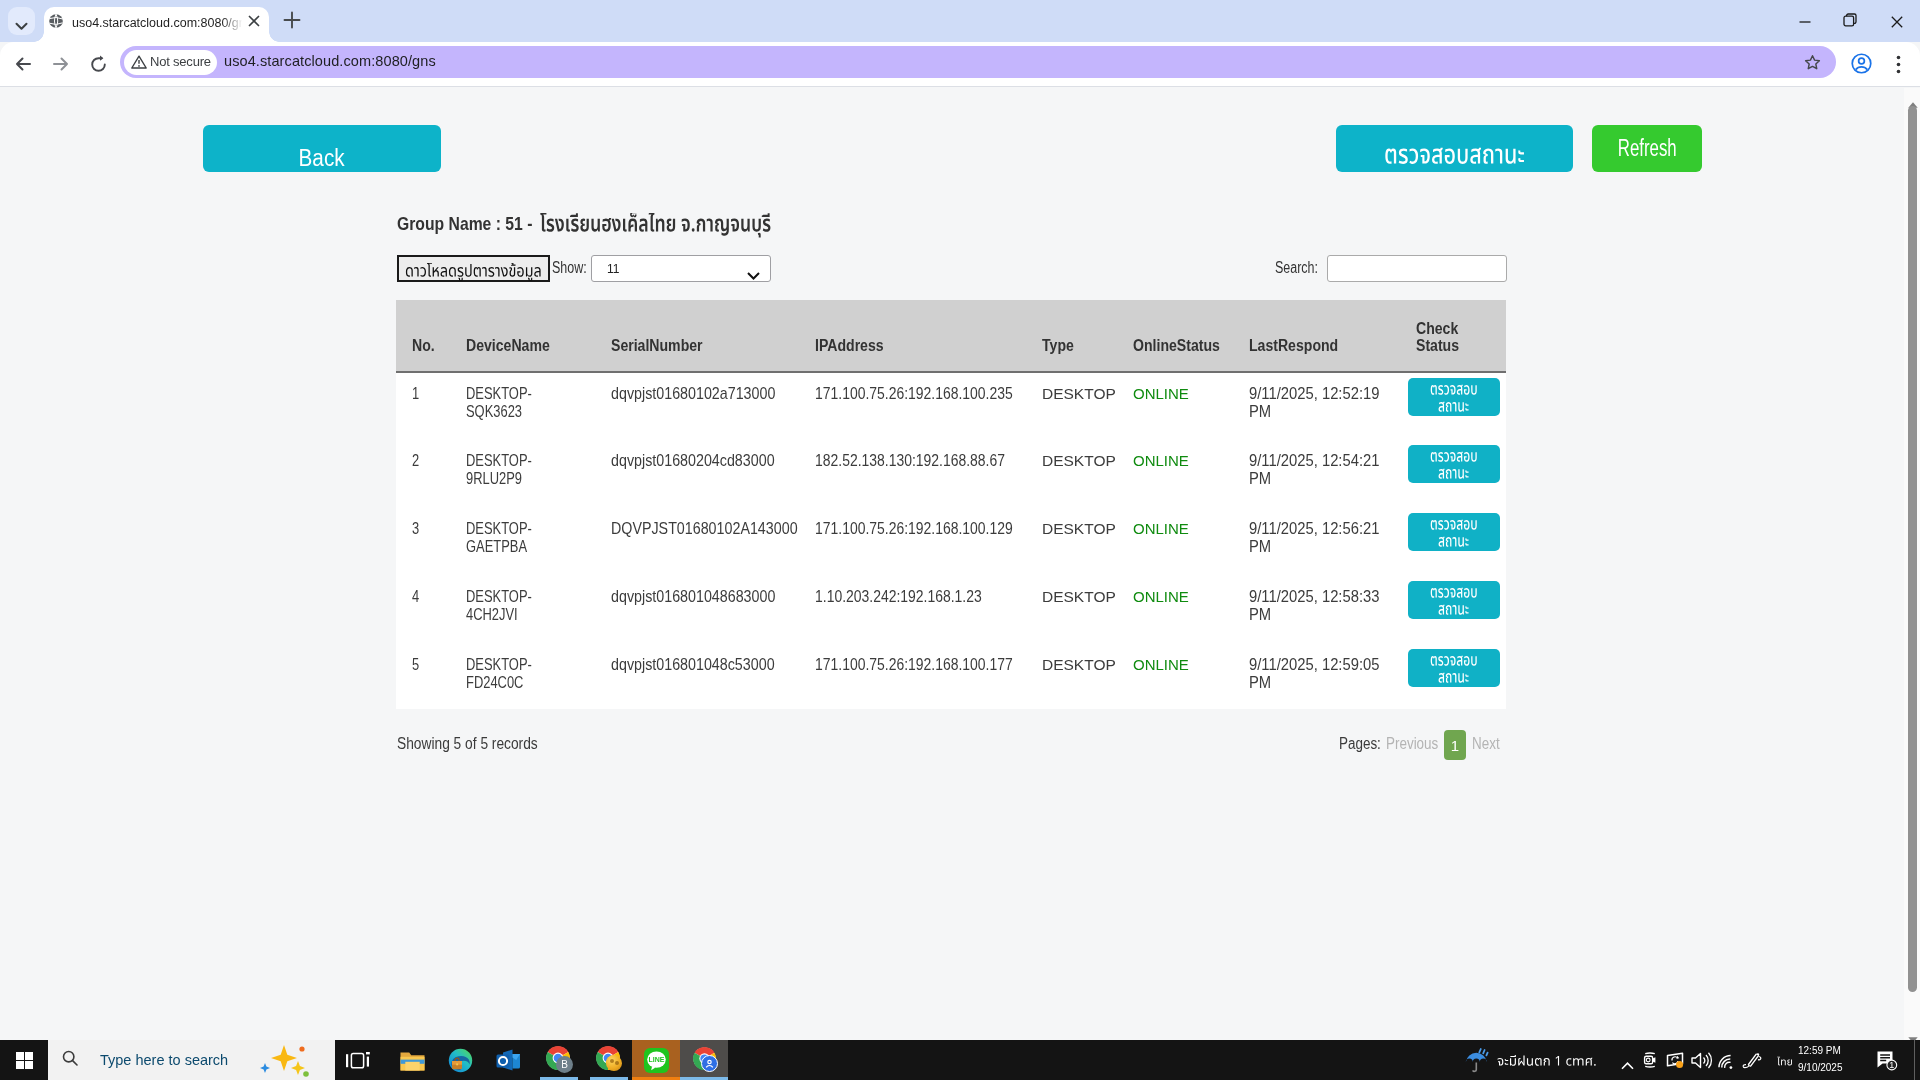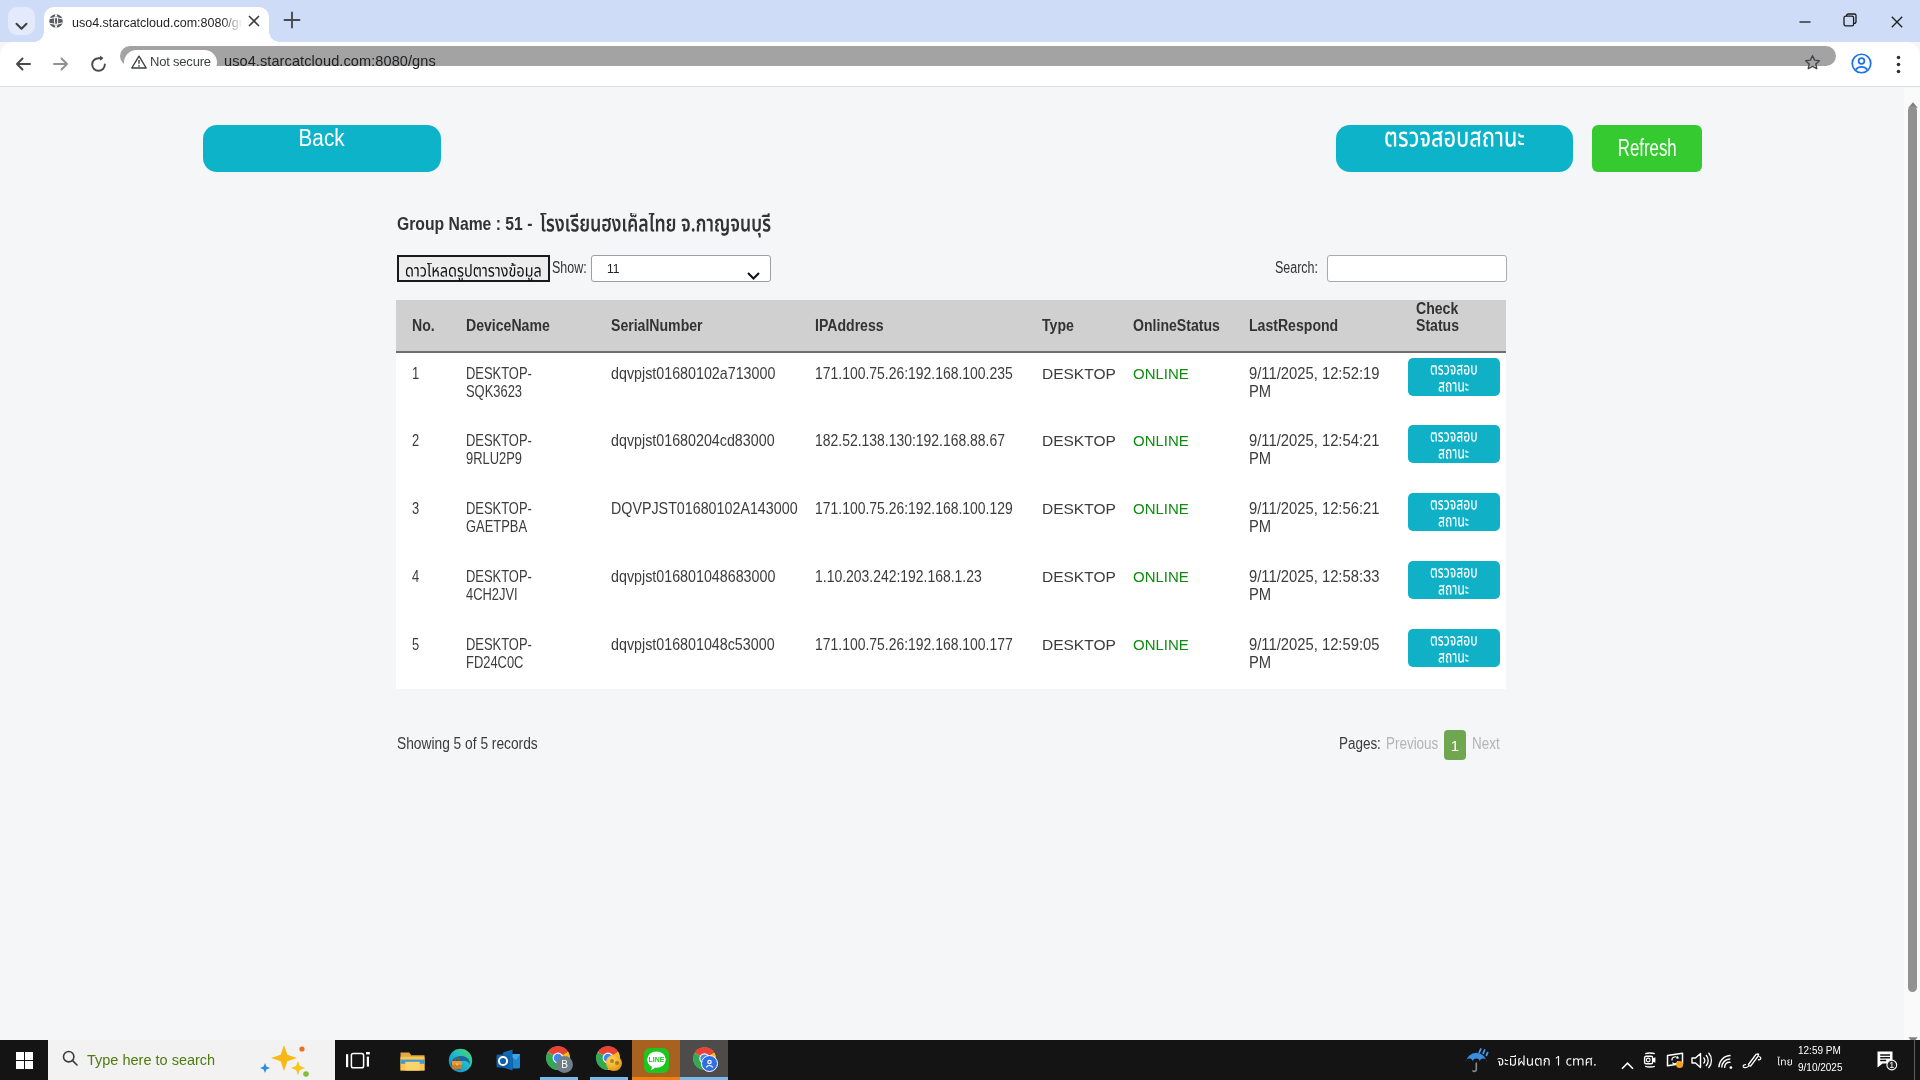--- a/index.html
+++ b/index.html
@@ -6,46 +6,46 @@
 .a{position:absolute}
 
 #tabstrip{position:absolute;left:0;top:0;width:1920px;height:42px;background:#cfdcf7}
 #chevbtn{position:absolute;left:8px;top:7px;width:27px;height:28px;border-radius:9px;background:#e2eafc}
 #tab{position:absolute;left:44px;top:7px;width:225px;height:35px;background:#fff;border-radius:10px 10px 0 0}
 .foot{position:absolute;bottom:0;width:10px;height:10px;background:radial-gradient(circle at 0 0, rgba(0,0,0,0) 9.5px, #fff 10px)}
 #tabtitle{position:absolute;left:28px;top:7px;width:174px;height:18px;line-height:18px;font-size:12.5px;color:#1f1f1f;white-space:nowrap;overflow:hidden}
 #tabfade{position:absolute;left:178px;top:7px;width:24px;height:18px;background:linear-gradient(90deg,rgba(255,255,255,0),#fff 85%)}
 
 #toolbar{position:absolute;left:0;top:42px;width:1920px;height:44px;background:#fff;border-radius:14px 14px 0 0}
-#omni{position:absolute;left:120px;top:4px;width:1716px;height:20px;border-radius:16px;background:#a3a3a3}
+#omni{position:absolute;left:120px;top:4px;width:1716px;height:32px;border-radius:16px;background:#c4b5fd}
 #chip{position:absolute;left:4px;top:3.5px;width:93px;height:25px;border-radius:12.5px;background:#fff}
 #chip span{position:absolute;left:26px;top:4.5px;font-size:13px;color:#3d4043;white-space:nowrap;letter-spacing:-.2px}
 #url{position:absolute;left:104px;top:7px;font-size:14.5px;color:#1e1f21;letter-spacing:.1px}
 
 #pagearea{position:absolute;left:0;top:86px;width:1920px;height:954px;background:#f5f6f7;border-top:1px solid #dcdfe5}
-.cyanbtn{position:absolute;background:#0db3c9;border-radius:14px;display:flex;align-items:flex-start;justify-content:center;color:#fff}
+.cyanbtn{position:absolute;background:#0db3c9;border-radius:6px;display:flex;align-items:flex-end;justify-content:center;color:#fff}
 #backbtn{left:203px;top:38px;width:238px;height:47px}
 #backbtn span{font-size:23px;transform:scaleX(.9)}
 #checkbtn{left:1336px;top:38px;width:237px;height:47px}
 #refreshbtn{position:absolute;left:1592px;top:38px;width:110px;height:47px;background:#35ca2f;border-radius:6px;display:flex;align-items:center;justify-content:center;color:#fff}
 #refreshbtn span{font-size:23px;transform:scaleX(.73)}
 #heading{position:absolute;left:397px;top:126px;height:26px}
 #heading .lat{position:absolute;left:0;top:0;font-size:18.5px;font-weight:bold;color:#333;transform:scaleX(.85);transform-origin:0 0;white-space:nowrap}
 #heading svg{position:absolute;left:143px;top:0.3px}
 #dlbtn{position:absolute;left:397px;top:168px;width:153px;height:27px;background:#ededed;border:2px solid #1a1a1a;display:flex;align-items:flex-start;justify-content:center}
 #dlbtn svg{margin-top:5.6px}
 #showlbl{position:absolute;left:552px;top:172px;font-size:16px;color:#333;transform:scaleX(.78);transform-origin:0 0}
 #select{position:absolute;left:591px;top:168px;width:180px;height:27px;background:#fff;border:1px solid #9f9fa3;border-radius:3px}
 #select .v{position:absolute;left:15px;top:6px;font-size:12px;color:#222}
 #searchlbl{position:absolute;left:1275px;top:172px;font-size:16px;color:#333;transform:scaleX(.78);transform-origin:0 0}
 #searchbox{position:absolute;left:1327px;top:168px;width:180px;height:27px;background:#fff;border:1px solid #aaa;border-radius:3px}
 
 #tbl{position:absolute;left:396px;top:213px;width:1110px}
 table{border-collapse:collapse;width:1110px;table-layout:fixed}
-thead th{background:#d0d0d0;vertical-align:bottom;text-align:left;padding:0 0 16px 16px;height:52px;border-bottom:2px solid #6f6f6f}
+thead th{background:#d0d0d0;vertical-align:bottom;text-align:left;padding:0 0 16px 16px;height:72px;border-bottom:2px solid #6f6f6f}
 .hx{display:inline-block;font-size:16px;font-weight:bold;color:#333;transform:scaleX(.88);transform-origin:0 0;white-space:nowrap;line-height:17px}
 tbody td{background:#fff;vertical-align:top;text-align:left;padding:12px 0 0 16px;height:68px}
 tbody tr:last-child td{height:65px}
 .tx,.ts,.tip,.tlr{display:inline-block;font-size:17px;color:#3c3c3c;transform:scaleX(.76);transform-origin:0 0;white-space:nowrap;line-height:18px}
 .ts{transform:scaleX(.84)}
 .tip{transform:scaleX(.82)}
 .tlr{transform:scaleX(.87)}
 .ty{display:inline-block;font-size:15.5px;color:#3c3c3c}
 .on{display:inline-block;font-size:15px;font-weight:normal;color:#0f8b0f}
 td.btncell{padding-top:5px;padding-left:16px}
@@ -53,21 +53,21 @@
 #showing{position:absolute;left:397px;top:648px;font-size:16px;color:#3b3b3b;transform:scaleX(.86);transform-origin:0 0}
 #pager{position:absolute;left:0;top:643px;width:1920px;height:30px;font-size:16px}
 #pager span{position:absolute;display:inline-block;transform:scaleX(.84);transform-origin:0 0;top:5px}
 #pgbox{position:absolute;left:1444px;top:0;width:22px;height:30px;background:#70a64f;border-radius:4px;color:#fff;display:flex;align-items:center;justify-content:center;font-size:15px}
 
 #sbtrack{position:absolute;left:1904px;top:1px;width:16px;height:953px;background:#fafafa}
 #sbthumb{position:absolute;left:3.5px;top:18px;width:9px;height:886px;border-radius:5px;background:#919191}
 
 #taskbar{position:absolute;left:0;top:1040px;width:1920px;height:40px;background:#141414}
 #tsearch{position:absolute;left:48px;top:0;width:287px;height:40px;background:#f2f2f2;display:flex;align-items:center}
-#tsearch>span{font-size:14.5px;color:#4d7c0f;margin-left:9px}
+#tsearch>span{font-size:14.5px;color:#0c4a6e;margin-left:22px}
 .cell{position:absolute;top:0;height:40px;width:48px;display:flex;align-items:center;justify-content:center}
 .ul{position:absolute;top:37.2px;height:2.8px;background:#7cb9e8}
 .clock{position:absolute;width:70px;text-align:left;color:#fff;font-size:10px}
 </style></head>
 <body>
 <div id="root">
 <svg width="0" height="0" style="position:absolute">
       <defs>
 <path id="r1" d="M3.33 0.17Q2.3 0.17 1.73 -0.47Q1.17 -1.12 0.94 -2.24Q0.72 -3.37 0.72 -4.82Q0.72 -6.49 0.95 -7.51Q1.17 -8.54 1.61 -9.01Q2.06 -9.49 2.7 -9.49Q3.12 -9.49 3.43 -9.27Q3.73 -9.06 3.87 -8.55H3.92Q4.05 -9.08 4.39 -9.28Q4.72 -9.49 5.15 -9.49Q5.95 -9.49 6.38 -8.89Q6.8 -8.29 6.8 -7.08V0H5.51V-6.93Q5.51 -7.55 5.33 -7.77Q5.15 -8 4.87 -8Q4.55 -8 4.41 -7.77Q4.26 -7.55 4.22 -7.04H3.53Q3.49 -7.6 3.3 -7.8Q3.12 -8 2.89 -8Q2.46 -8 2.24 -7.26Q2.02 -6.52 2.02 -4.81Q2.02 -3.7 2.14 -2.91Q2.26 -2.13 2.58 -1.71Q2.9 -1.29 3.51 -1.29Q3.72 -1.29 3.87 -1.32Q4.01 -1.35 4.14 -1.4L4.27 -0.05Q4.09 0.07 3.84 0.12Q3.59 0.17 3.33 0.17Z M10.66 0.19Q9.94 0.19 9.3 -0.02Q8.66 -0.22 8.2 -0.53L8.57 -1.99Q8.82 -1.84 9.15 -1.67Q9.48 -1.51 9.86 -1.4Q10.25 -1.29 10.65 -1.29Q11.24 -1.29 11.62 -1.59Q11.99 -1.89 11.99 -2.46Q11.99 -2.83 11.83 -3.09Q11.68 -3.34 11.36 -3.56Q11.05 -3.78 10.57 -4Q9.85 -4.33 9.34 -4.71Q8.84 -5.09 8.57 -5.63Q8.31 -6.17 8.31 -6.97Q8.31 -7.75 8.6 -8.32Q8.89 -8.88 9.48 -9.19Q10.06 -9.5 10.93 -9.5Q11.54 -9.5 12.06 -9.35Q12.59 -9.21 12.88 -8.96V-7.47Q12.67 -7.6 12.36 -7.74Q12.04 -7.87 11.68 -7.96Q11.31 -8.05 10.93 -8.05Q10.22 -8.05 9.91 -7.75Q9.6 -7.45 9.6 -7.04Q9.6 -6.69 9.76 -6.46Q9.92 -6.22 10.27 -6.01Q10.63 -5.79 11.22 -5.51Q11.81 -5.22 12.28 -4.86Q12.75 -4.5 13.01 -3.96Q13.28 -3.42 13.28 -2.6Q13.28 -1.87 13.03 -1.24Q12.78 -0.6 12.21 -0.21Q11.63 0.19 10.66 0.19Z M16.13 0.19Q15.62 0.19 15.15 0.03Q14.67 -0.12 14.19 -0.49L14.57 -1.85Q14.83 -1.63 15.18 -1.47Q15.53 -1.3 15.95 -1.3Q16.78 -1.3 17.25 -2.17Q17.72 -3.04 17.72 -4.7Q17.72 -6.31 17.24 -7.16Q16.76 -8.01 15.77 -8.01Q15.38 -8.01 14.97 -7.88Q14.57 -7.75 14.27 -7.51V-9.03Q14.63 -9.28 15.06 -9.39Q15.49 -9.5 15.95 -9.5Q17.04 -9.5 17.72 -8.91Q18.41 -8.31 18.72 -7.24Q19.04 -6.16 19.04 -4.7Q19.04 -2.4 18.3 -1.11Q17.57 0.19 16.13 0.19Z M21.41 0V-4.08H20.56V-5.38H22.61V-1.43H22.75Q23.25 -1.43 23.59 -1.76Q23.92 -2.09 24.1 -2.81Q24.27 -3.53 24.27 -4.69Q24.27 -5.88 24.06 -6.62Q23.86 -7.35 23.43 -7.69Q23 -8.02 22.29 -8.02Q21.71 -8.02 21.19 -7.79Q20.67 -7.57 20.21 -7.16V-8.78Q20.58 -9.08 21.18 -9.29Q21.77 -9.5 22.49 -9.5Q23.61 -9.5 24.29 -8.94Q24.97 -8.39 25.27 -7.32Q25.58 -6.25 25.58 -4.69Q25.58 -3.2 25.29 -2.15Q24.99 -1.1 24.33 -0.55Q23.68 0 22.57 0Z M31.05 0V-6.16Q31.05 -7.18 30.7 -7.61Q30.36 -8.05 29.58 -8.05Q28.97 -8.05 28.4 -7.81Q27.84 -7.57 27.36 -7.18V-8.79Q27.71 -9.04 28.32 -9.27Q28.93 -9.5 29.71 -9.5Q30.35 -9.5 30.82 -9.29Q31.29 -9.08 31.51 -8.51Q31.96 -8.25 32.14 -7.66Q32.32 -7.06 32.32 -6.19V0ZM29 0.17Q27.94 0.17 27.38 -0.52Q26.82 -1.21 26.82 -2.49Q26.82 -3.89 27.54 -4.67Q28.26 -5.45 29.86 -5.6L31.28 -5.73V-4.3L30.02 -4.16Q28.94 -4.05 28.53 -3.66Q28.12 -3.27 28.12 -2.54Q28.12 -1.85 28.43 -1.53Q28.74 -1.2 29.28 -1.2Q29.47 -1.2 29.63 -1.24Q29.8 -1.28 29.94 -1.35L30.11 -0.07Q29.88 0.05 29.59 0.11Q29.31 0.17 29 0.17ZM31.47 -7.85 30.75 -8.76Q31.1 -8.86 31.37 -9.15Q31.63 -9.43 31.64 -9.93H32.85Q32.85 -9.4 32.68 -8.98Q32.51 -8.55 32.2 -8.27Q31.89 -7.98 31.47 -7.85Z M36.64 0.19Q35.29 0.19 34.62 -0.79Q33.96 -1.77 33.96 -3.8Q33.96 -4.14 33.98 -4.57Q33.99 -4.99 34.02 -5.38H36.66V-4.06H35.24V-3.75Q35.24 -2.8 35.39 -2.24Q35.55 -1.69 35.86 -1.46Q36.16 -1.23 36.62 -1.23Q37.13 -1.23 37.49 -1.51Q37.85 -1.79 38.05 -2.51Q38.25 -3.23 38.25 -4.55Q38.25 -5.74 38.07 -6.5Q37.88 -7.26 37.46 -7.64Q37.04 -8.01 36.31 -8.01Q35.93 -8.01 35.56 -7.91Q35.2 -7.82 34.86 -7.64Q34.52 -7.46 34.21 -7.21V-8.83Q34.46 -9.03 34.82 -9.17Q35.18 -9.32 35.62 -9.41Q36.05 -9.5 36.51 -9.5Q37.6 -9.5 38.28 -8.9Q38.95 -8.29 39.26 -7.2Q39.57 -6.1 39.57 -4.6Q39.57 -3.08 39.28 -2.01Q38.99 -0.94 38.35 -0.38Q37.71 0.19 36.64 0.19Z M43.97 0.19Q42.5 0.19 41.86 -0.77Q41.22 -1.72 41.22 -3.49V-9.32H42.51V-3.44Q42.51 -2.37 42.86 -1.84Q43.22 -1.3 43.97 -1.3Q44.72 -1.3 45.08 -1.84Q45.44 -2.37 45.44 -3.44V-9.32H46.74V-3.49Q46.74 -1.72 46.09 -0.77Q45.44 0.19 43.97 0.19Z" fill="#fff"></path>
 <path id="r2" d="M4.78 0V-6.16Q4.78 -7.18 4.44 -7.61Q4.09 -8.05 3.31 -8.05Q2.7 -8.05 2.14 -7.81Q1.58 -7.57 1.1 -7.18V-8.79Q1.45 -9.04 2.06 -9.27Q2.67 -9.5 3.44 -9.5Q4.08 -9.5 4.55 -9.29Q5.02 -9.08 5.24 -8.51Q5.69 -8.25 5.87 -7.66Q6.05 -7.06 6.05 -6.19V0ZM2.73 0.17Q1.68 0.17 1.12 -0.52Q0.56 -1.21 0.56 -2.49Q0.56 -3.89 1.28 -4.67Q1.99 -5.45 3.59 -5.6L5.02 -5.73V-4.3L3.76 -4.16Q2.67 -4.05 2.26 -3.66Q1.85 -3.27 1.85 -2.54Q1.85 -1.85 2.16 -1.53Q2.48 -1.2 3.02 -1.2Q3.21 -1.2 3.37 -1.24Q3.53 -1.28 3.68 -1.35L3.84 -0.07Q3.61 0.05 3.33 0.11Q3.05 0.17 2.73 0.17ZM5.21 -7.85 4.49 -8.76Q4.84 -8.86 5.1 -9.15Q5.37 -9.43 5.37 -9.93H6.58Q6.58 -9.4 6.41 -8.98Q6.24 -8.55 5.93 -8.27Q5.62 -7.98 5.21 -7.85Z M9.4 0.17Q9.01 0.17 8.68 -0.01Q8.35 -0.19 8.15 -0.6Q7.96 -1.02 7.96 -1.73V-3.2Q7.96 -4.24 8.28 -4.72Q8.6 -5.21 9.12 -5.41L9.14 -5.47L7.77 -6.17V-6.69Q7.77 -7.43 8.1 -8.07Q8.44 -8.72 9.07 -9.11Q9.7 -9.5 10.59 -9.5Q11.39 -9.5 12.03 -9.15Q12.67 -8.8 13.05 -8.07Q13.42 -7.34 13.42 -6.18V0H12.13V-6.02Q12.13 -7.08 11.69 -7.55Q11.24 -8.01 10.57 -8.01Q9.88 -8.01 9.49 -7.61Q9.1 -7.21 9.09 -6.6L10.37 -5.75L10.27 -4.85Q9.82 -4.84 9.53 -4.55Q9.24 -4.27 9.24 -3.43V-1.93Q9.24 -1.56 9.36 -1.39Q9.47 -1.22 9.74 -1.22Q9.85 -1.22 9.97 -1.25Q10.08 -1.27 10.18 -1.32L10.34 -0.11Q10.11 0.05 9.87 0.11Q9.64 0.17 9.4 0.17Z M17.14 0V-6.48Q17.14 -7.28 16.88 -7.65Q16.62 -8.02 16.01 -8.02Q15.58 -8.02 15.22 -7.86Q14.85 -7.7 14.52 -7.43V-8.99Q14.77 -9.16 15.23 -9.33Q15.68 -9.5 16.31 -9.5Q16.95 -9.5 17.42 -9.24Q17.9 -8.98 18.16 -8.38Q18.43 -7.78 18.43 -6.77V0Z M22.58 0.17Q21.87 0.17 21.36 -0.19Q20.85 -0.56 20.58 -1.3Q20.31 -2.04 20.31 -3.18V-9.32H21.6V-3.37Q21.6 -2.37 21.94 -1.88Q22.28 -1.38 22.92 -1.38Q23.71 -1.38 24.14 -2.12Q24.57 -2.87 24.57 -4.2V-9.32H25.86V0H24.82L24.73 -1.39H24.66Q24.44 -0.71 23.92 -0.27Q23.39 0.17 22.58 0.17Z M28.78 -5.74Q28.27 -5.74 27.95 -5.96Q27.64 -6.18 27.5 -6.53Q27.37 -6.89 27.37 -7.28Q27.37 -7.54 27.42 -7.83Q27.48 -8.11 27.57 -8.34L28.6 -8.12Q28.58 -8.03 28.55 -7.88Q28.52 -7.73 28.52 -7.58Q28.52 -7.36 28.61 -7.22Q28.7 -7.08 28.93 -7.08H30.55V-5.74ZM28.78 -0.98Q28.27 -0.98 27.95 -1.2Q27.64 -1.42 27.5 -1.77Q27.37 -2.13 27.37 -2.52Q27.37 -2.78 27.42 -3.07Q27.48 -3.35 27.57 -3.58L28.6 -3.36Q28.58 -3.27 28.55 -3.12Q28.52 -2.97 28.52 -2.82Q28.52 -2.6 28.61 -2.46Q28.7 -2.32 28.93 -2.32H30.55V-0.98Z" fill="#fff"></path>

